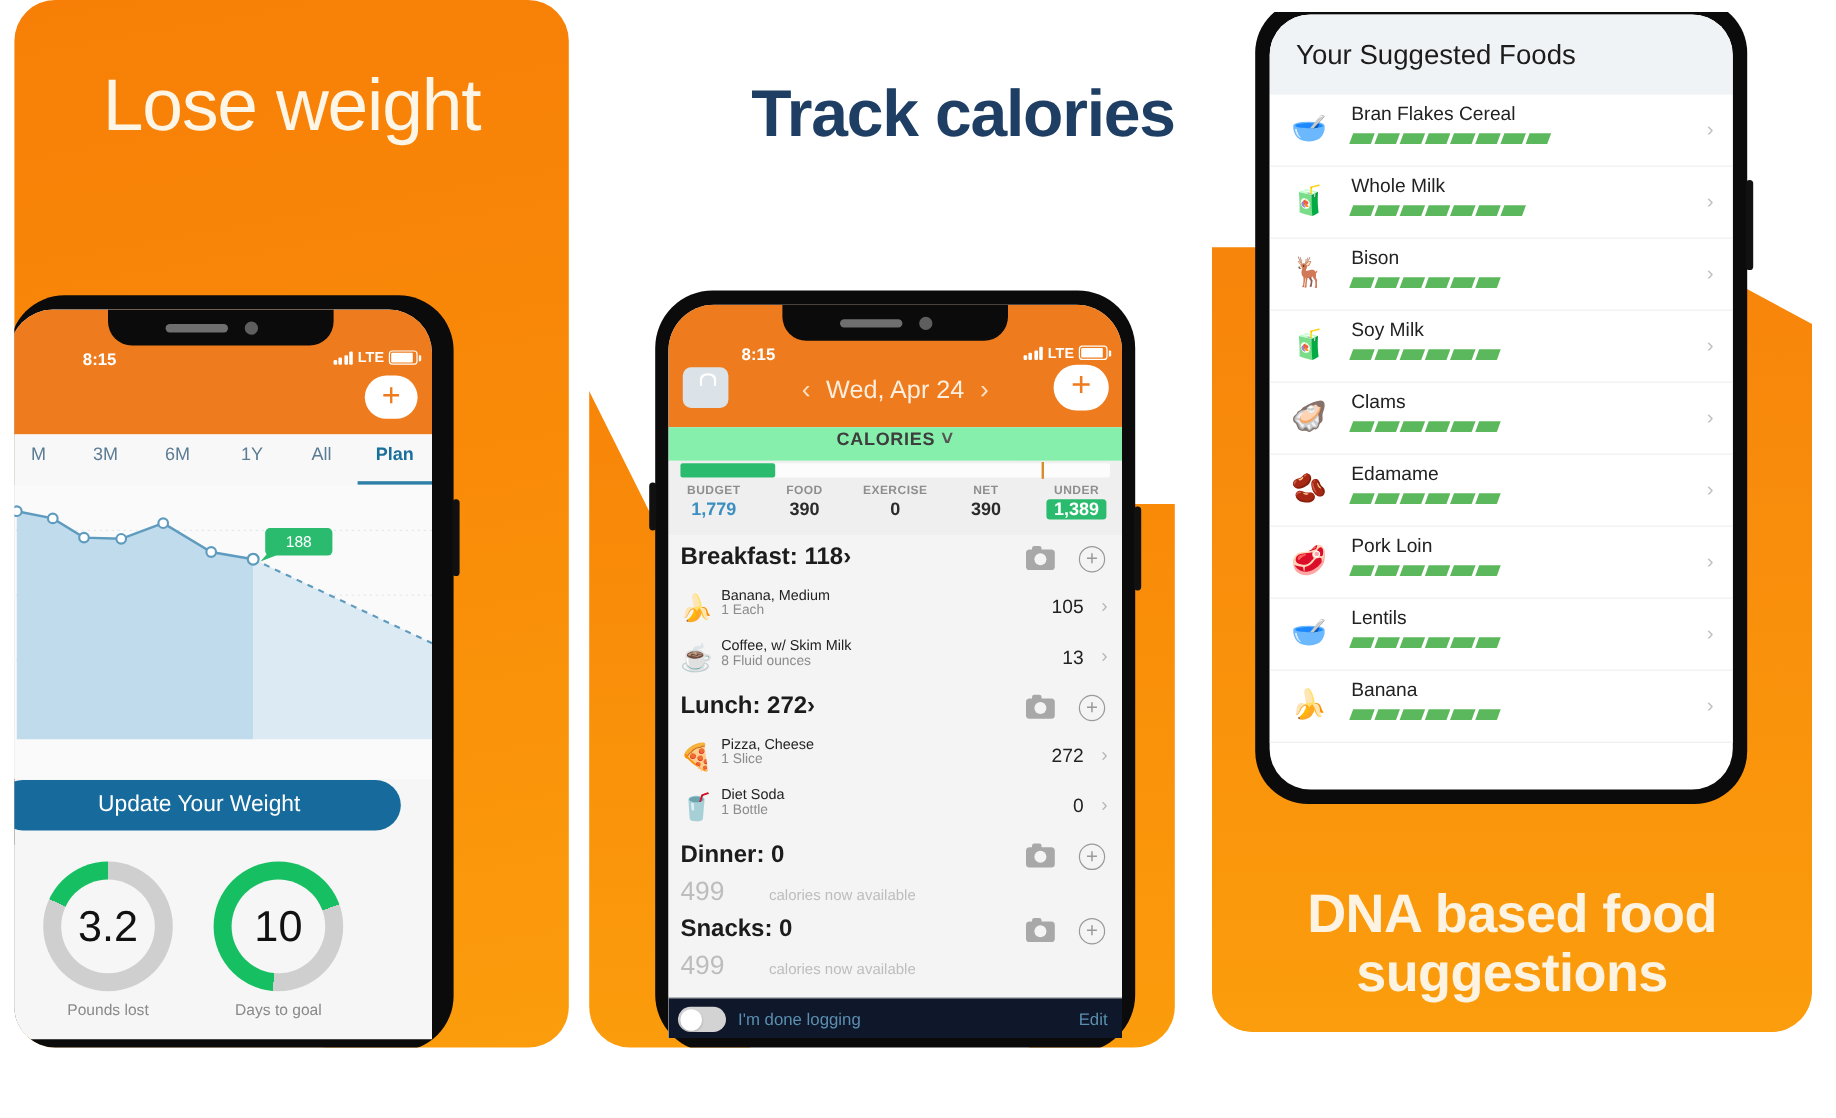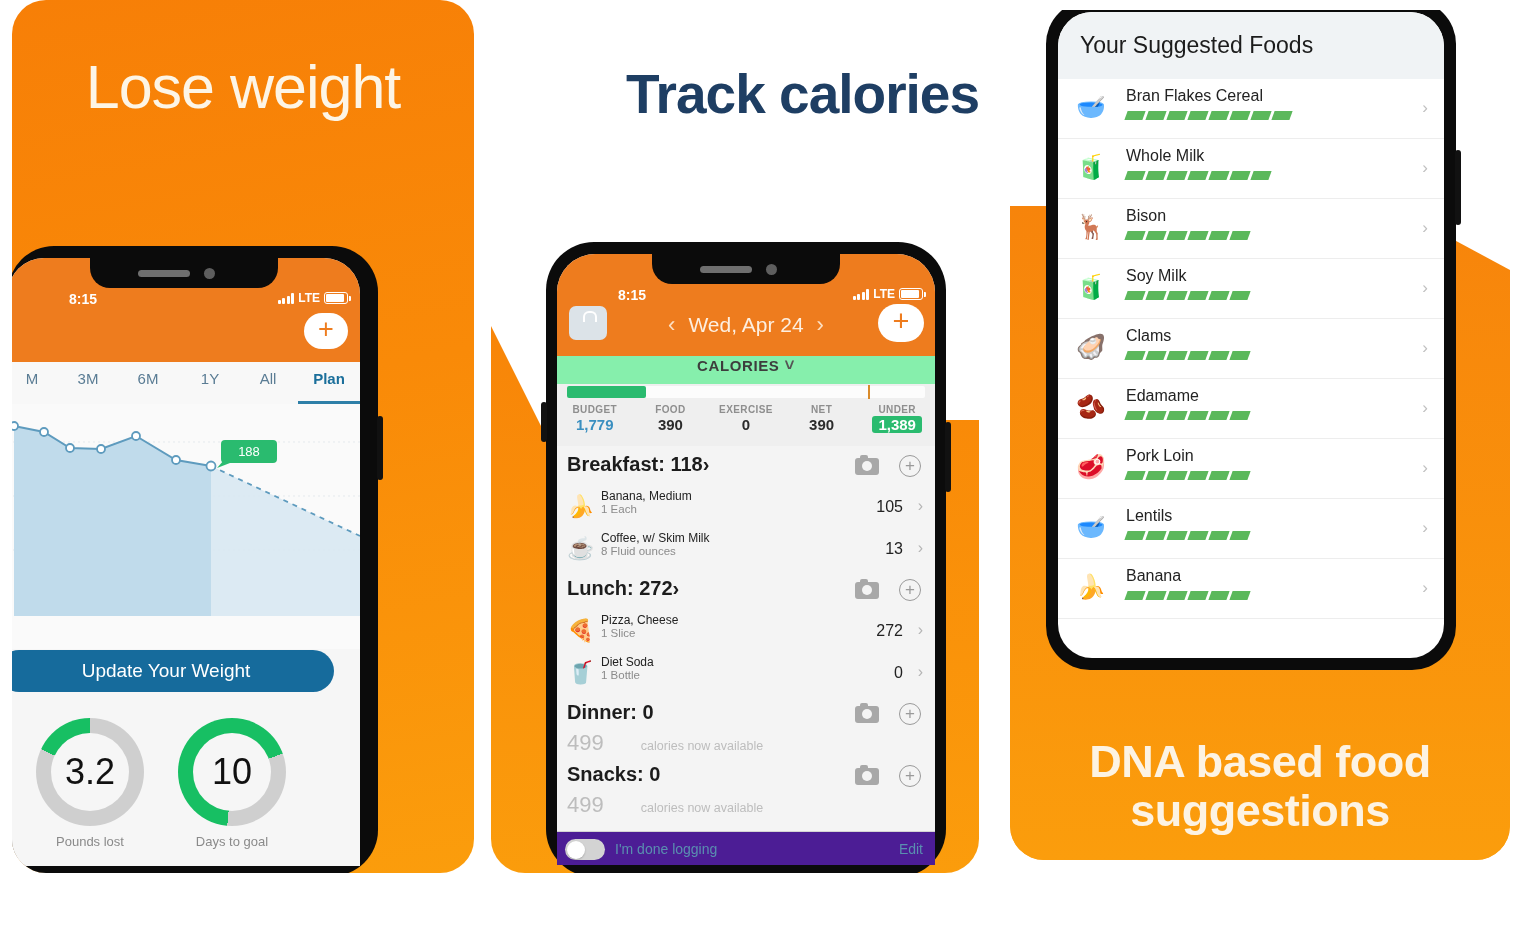--- a/index.html
+++ b/index.html
@@ -148,21 +148,21 @@
   .mealhdr .cam::after{content:"";position:absolute;left:5px;top:-3px;width:8px;height:4px;background:#A8A8A8;border-radius:2px 2px 0 0;}
   .mealhdr .plus { position:absolute; right:14px; top:9px; width:22px; height:22px; border:1.6px solid #9a9a9a; border-radius:50%; color:#9a9a9a; font-size:17px; line-height:19px; text-align:center; }
   .fooditem { position:relative; height:42px; padding-left:44px; }
   .fooditem .emoji { position:absolute; left:10px; top:8px; font-size:22px; }
   .fooditem .nm { font-size:12px; color:#222; padding-top:3px; }
   .fooditem .qty { font-size:11.5px; color:#8b8b8b; }
   .fooditem .cal { position:absolute; right:32px; top:12px; font-size:16px; color:#222; }
   .fooditem .arr { position:absolute; right:12px; top:11px; font-size:16px; color:#b5b5b5; }
   .availrow { font-size:22px; color:#BDBDBD; padding-left:10px; margin-top:-4px; }
   .availrow small { font-size:12.5px; color:#BDBDBD;margin-left:31px; }
-  .bottombar { position:absolute; bottom:0; left:0; right:0; height:34px; background:#4c1d95; border-top:1px solid #d4d4d4;text-decoration:underline; }
+  .bottombar { position:absolute; bottom:0; left:0; right:0; height:34px; background:#0f172a; border-top:1px solid #d4d4d4;text-decoration:underline; }
   .toggle { position:absolute; left:8px; top:7px; width:40px; height:21px; background:#D3D3D3; border-radius:11px; }
   .toggle i { position:absolute; left:1.5px; top:1.5px; width:18px; height:18px; background:#fff; border-radius:50%; display:block; box-shadow:0 1px 2px rgba(0,0,0,.2); }
   .bottombar .lbl { position:absolute; left:58px; top:9px; font-size:14px; color:#5A8FB0; }
   .bottombar .edit { position:absolute; right:12px; top:9px; font-size:14px; color:#5A8FB0;text-align:center; }
 
   
   #panel3 {
     position:absolute; left:1010px; top:10px; width:500px; height:850px;
     border-radius:34px; overflow:hidden;
     background: linear-gradient(180deg,#FFFFFF 0%, #FFFFFF 24%, #F77F07 24%, #FB9D0C 100%);

